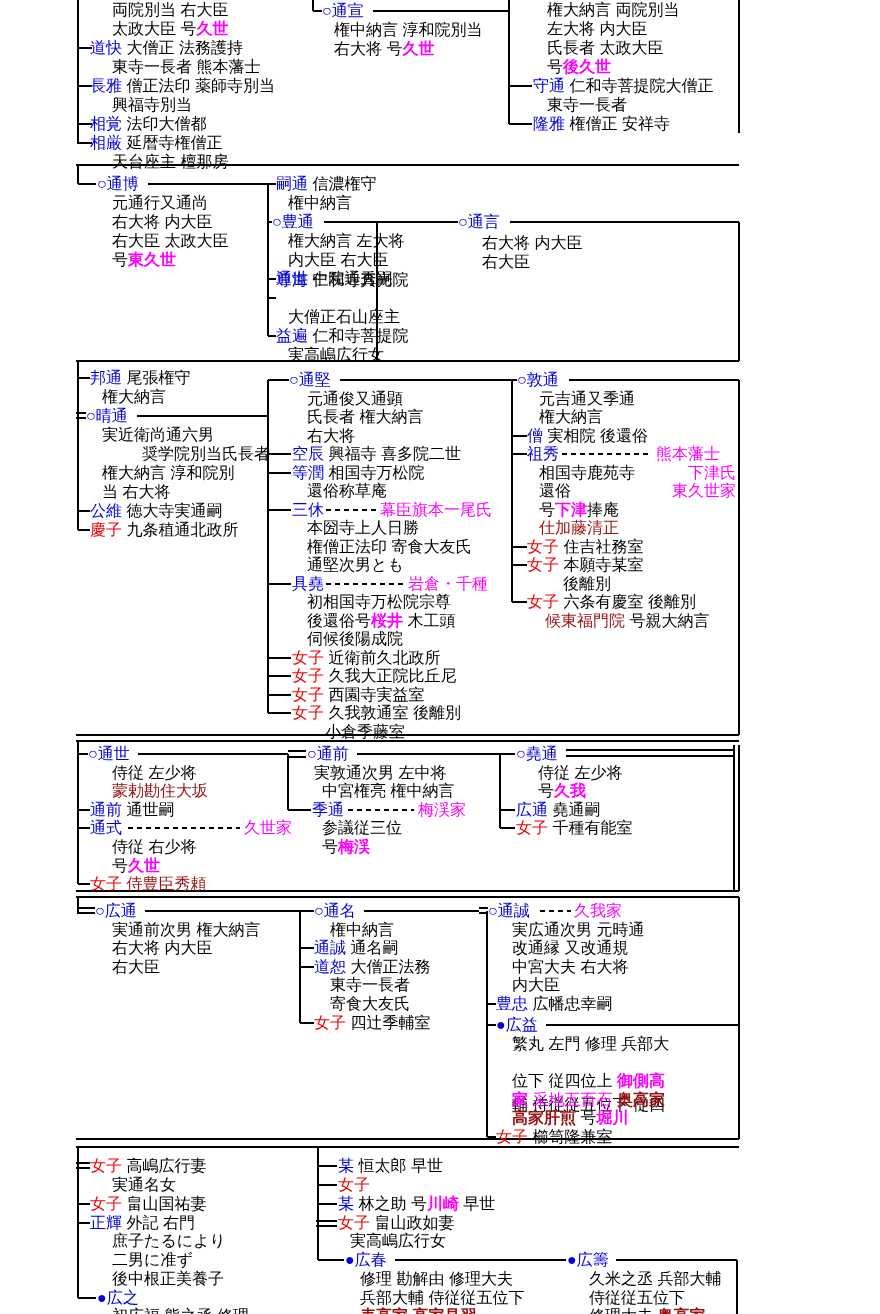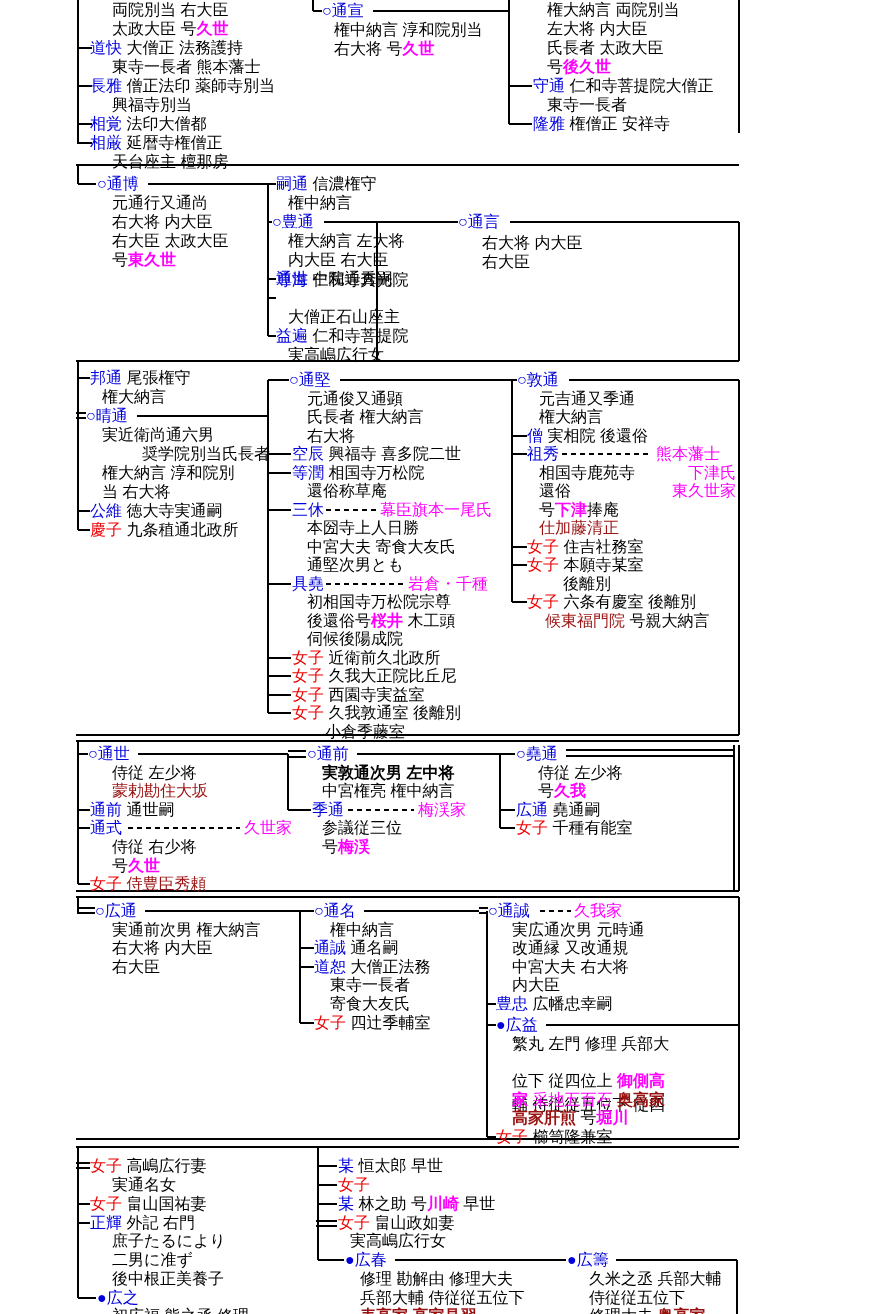--- a/index.html
+++ b/index.html
@@ -190,21 +190,21 @@
     <div class="node" style="left: 289px; top: 372px;"><span class="b">○通堅</span></div>
     <div class="node" style="left: 307px; top: 391px;"><span class="k">元通俊又通顕</span></div>
     <div class="node" style="left: 307px; top: 409px;"><span class="k">氏長者 権大納言</span></div>
     <div class="node" style="left: 307px; top: 428px;"><span class="k">右大将</span></div>
     <div class="node" style="left: 292px; top: 446px;"><span class="b">空辰</span><span class="k"> 興福寺 喜多院二世</span></div>
     <div class="node" style="left: 292px; top: 465px;"><span class="b">等潤</span><span class="k"> 相国寺万松院</span></div>
     <div class="node" style="left: 307px; top: 483px;"><span class="k">還俗称草庵</span></div>
     <div class="node" style="left: 292px; top: 502px;"><span class="b">三休</span></div>
     <div class="node" style="left: 380px; top: 502px;"><span class="m">幕臣旗本一尾氏</span></div>
     <div class="node" style="left: 307px; top: 520px;"><span class="k">本圀寺上人日勝</span></div>
-    <div class="node" style="left: 307px; top: 539px;"><span class="k">中宮大夫 寄食大友氏</span></div>
+    <div class="node" style="left: 307px; top: 539px;"><span class="k">権僧正法印 寄食大友氏</span></div>
     <div class="node" style="left: 307px; top: 557px;"><span class="k">通堅次男とも</span></div>
     <div class="node" style="left: 292px; top: 576px;"><span class="b">具堯</span></div>
     <div class="node" style="left: 408px; top: 576px;"><span class="m">岩倉・千種</span></div>
     <div class="node" style="left: 307px; top: 594px;"><span class="k">初相国寺万松院宗尊</span></div>
     <div class="node" style="left: 307px; top: 613px;"><span class="k">後還俗号</span><span class="mb">桜井</span><span class="k"> 木工頭</span></div>
     <div class="node" style="left: 307px; top: 631px;"><span class="k">伺候後陽成院</span></div>
     <div class="node" style="left: 292px; top: 650px;"><span class="r">女子</span><span class="k"> 近衛前久北政所</span></div>
     <div class="node" style="left: 292px; top: 668px;"><span class="r">女子</span><span class="k"> 久我大正院比丘尼</span></div>
     <div class="node" style="left: 292px; top: 687px;"><span class="r">女子</span><span class="k"> 西園寺実益室</span></div>
     <div class="node" style="left: 292px; top: 705px;"><span class="r">女子</span><span class="k"> 久我敦通室 後離別</span></div>
@@ -229,21 +229,21 @@
     <div class="node" style="left: 88px; top: 746px;"><span class="b">○通世</span></div>
     <div class="node" style="left: 112px; top: 765px;"><span class="k">侍従 左少将</span></div>
     <div class="node" style="left: 112px; top: 783px;"><span class="d">蒙勅勘住大坂</span></div>
     <div class="node" style="left: 90px; top: 802px;"><span class="b">通前</span><span class="k"> 通世嗣</span></div>
     <div class="node" style="left: 90px; top: 820px;"><span class="b">通式</span></div>
     <div class="node" style="left: 244px; top: 820px;"><span class="m">久世家</span></div>
     <div class="node" style="left: 112px; top: 839px;"><span class="k">侍従 右少将</span></div>
     <div class="node" style="left: 112px; top: 858px;"><span class="k">号</span><span class="mb">久世</span></div>
     <div class="node" style="left: 90px; top: 876px;"><span class="r">女子</span><span class="d"> 侍豊臣秀頼</span></div>
     <div class="node" style="left: 307px; top: 746px;"><span class="b">○通前</span></div>
-    <div class="node" style="left: 322px; top: 765px; font-weight: bold;"><span class="k">実敦通次男 左中将</span></div>
+    <div class="node" style="left: 314px; top: 765px;"><span class="k">実敦通次男 左中将</span></div>
     <div class="node" style="left: 322px; top: 783px;"><span class="k">中宮権亮 権中納言</span></div>
     <div class="node" style="left: 312px; top: 802px;"><span class="b">季通</span></div>
     <div class="node" style="left: 418px; top: 802px;"><span class="m">梅渓家</span></div>
     <div class="node" style="left: 322px; top: 820px;"><span class="k">参議従三位</span></div>
     <div class="node" style="left: 322px; top: 839px;"><span class="k">号</span><span class="mb">梅渓</span></div>
     <div class="node" style="left: 516px; top: 746px;"><span class="b">○堯通</span></div>
     <div class="node" style="left: 538px; top: 765px;"><span class="k">侍従 左少将</span></div>
     <div class="node" style="left: 538px; top: 783px;"><span class="k">号</span><span class="mb">久我</span></div>
     <div class="node" style="left: 516px; top: 802px;"><span class="b">広通</span><span class="k"> 堯通嗣</span></div>
     <div class="node" style="left: 516px; top: 820px;"><span class="r">女子</span><span class="k"> 千種有能室</span></div>

